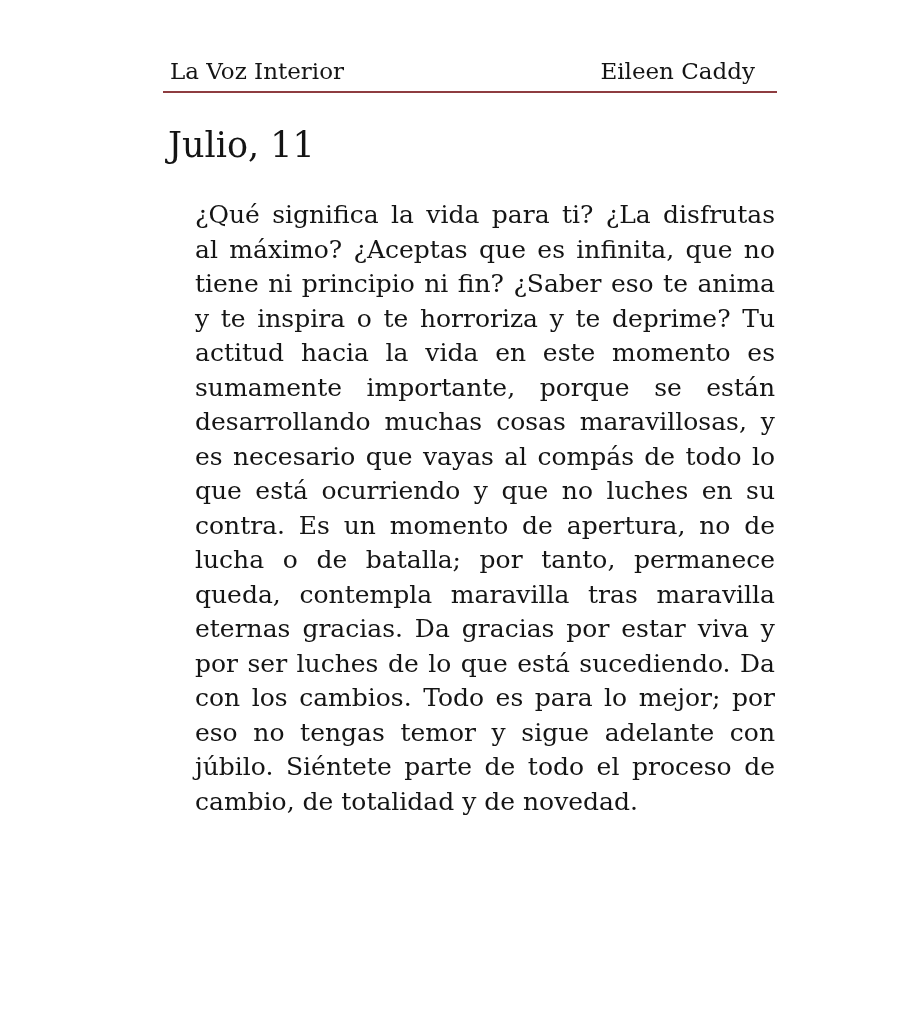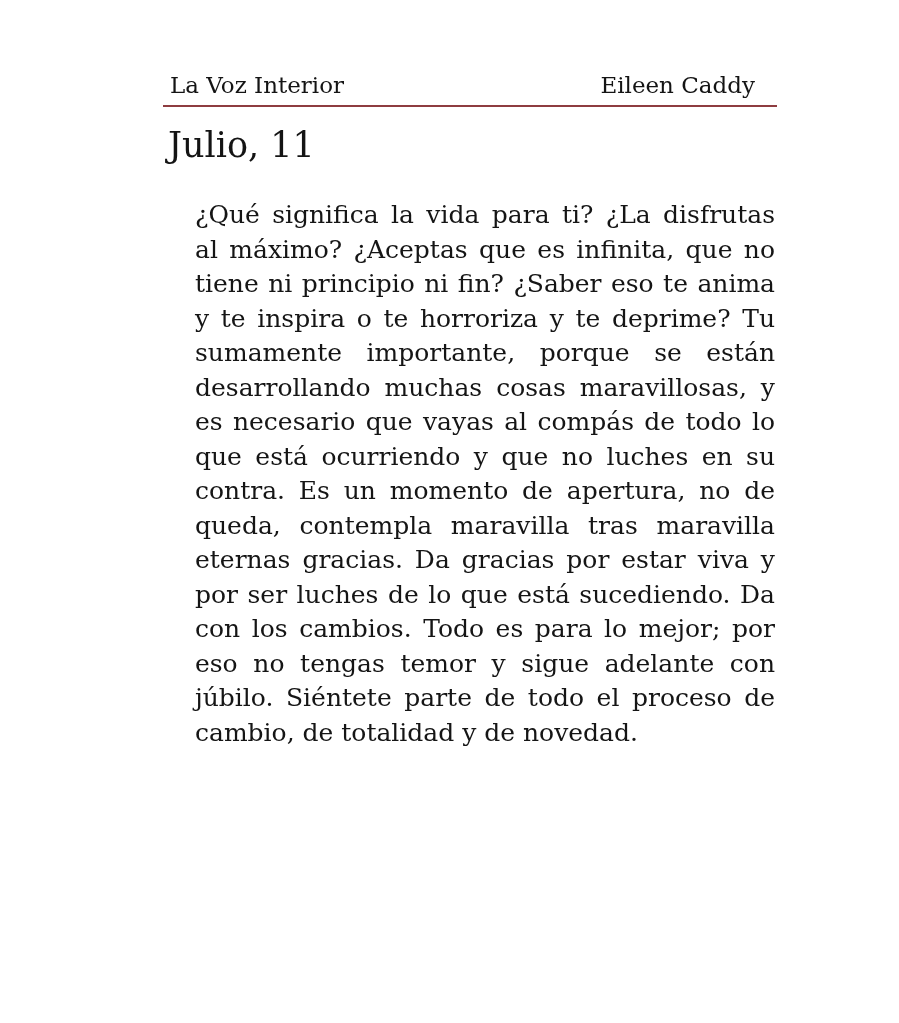--- a/index.html
+++ b/index.html
@@ -12,21 +12,21 @@
     width: 899px;
     height: 1023px;
     background: #ffffff;
     font-family: "DejaVu Serif", serif;
     color: #161616;
     overflow: hidden;
   }
   .header {
     position: absolute;
     left: 163px;
-    top: 72px;
+    top: 58px;
     width: 614px;
     border-bottom: 2px solid #8e3c40;
     padding-bottom: 7px;
   }
   .header-inner {
     display: flex;
     justify-content: space-between;
     align-items: baseline;
     padding-left: 7px;
     padding-right: 22px;
@@ -72,25 +72,27 @@
     </div>
   </div>
 
   <div class="date">Julio, 11</div>
 
   <div class="body-text" id="body-text">
       <div class="line">¿Qué significa la vida para ti? ¿La disfrutas</div>
       <div class="line">al máximo? ¿Aceptas que es infinita, que no</div>
       <div class="line">tiene ni principio ni fin? ¿Saber eso te anima</div>
       <div class="line">y te inspira o te horroriza y te deprime? Tu</div>
+      <div class="line">actitud hacia la vida en este momento es</div>
       <div class="line">sumamente importante, porque se están</div>
       <div class="line">desarrollando muchas cosas maravillosas, y</div>
       <div class="line">es necesario que vayas al compás de todo lo</div>
       <div class="line">que está ocurriendo y que no luches en su</div>
       <div class="line">contra. Es un momento de apertura, no de</div>
+      <div class="line">lucha o de batalla; por tanto, permanece</div>
       <div class="line">queda, contempla maravilla tras maravilla</div>
       <div class="line">eternas gracias. Da gracias por estar viva y</div>
       <div class="line">por ser luches de lo que está sucediendo. Da</div>
       <div class="line">con los cambios. Todo es para lo mejor; por</div>
       <div class="line">eso no tengas temor y sigue adelante con</div>
       <div class="line">júbilo. Siéntete parte de todo el proceso de</div>
       <div class="line last">cambio, de totalidad y de novedad.</div>
     </div>
 </div>
 

